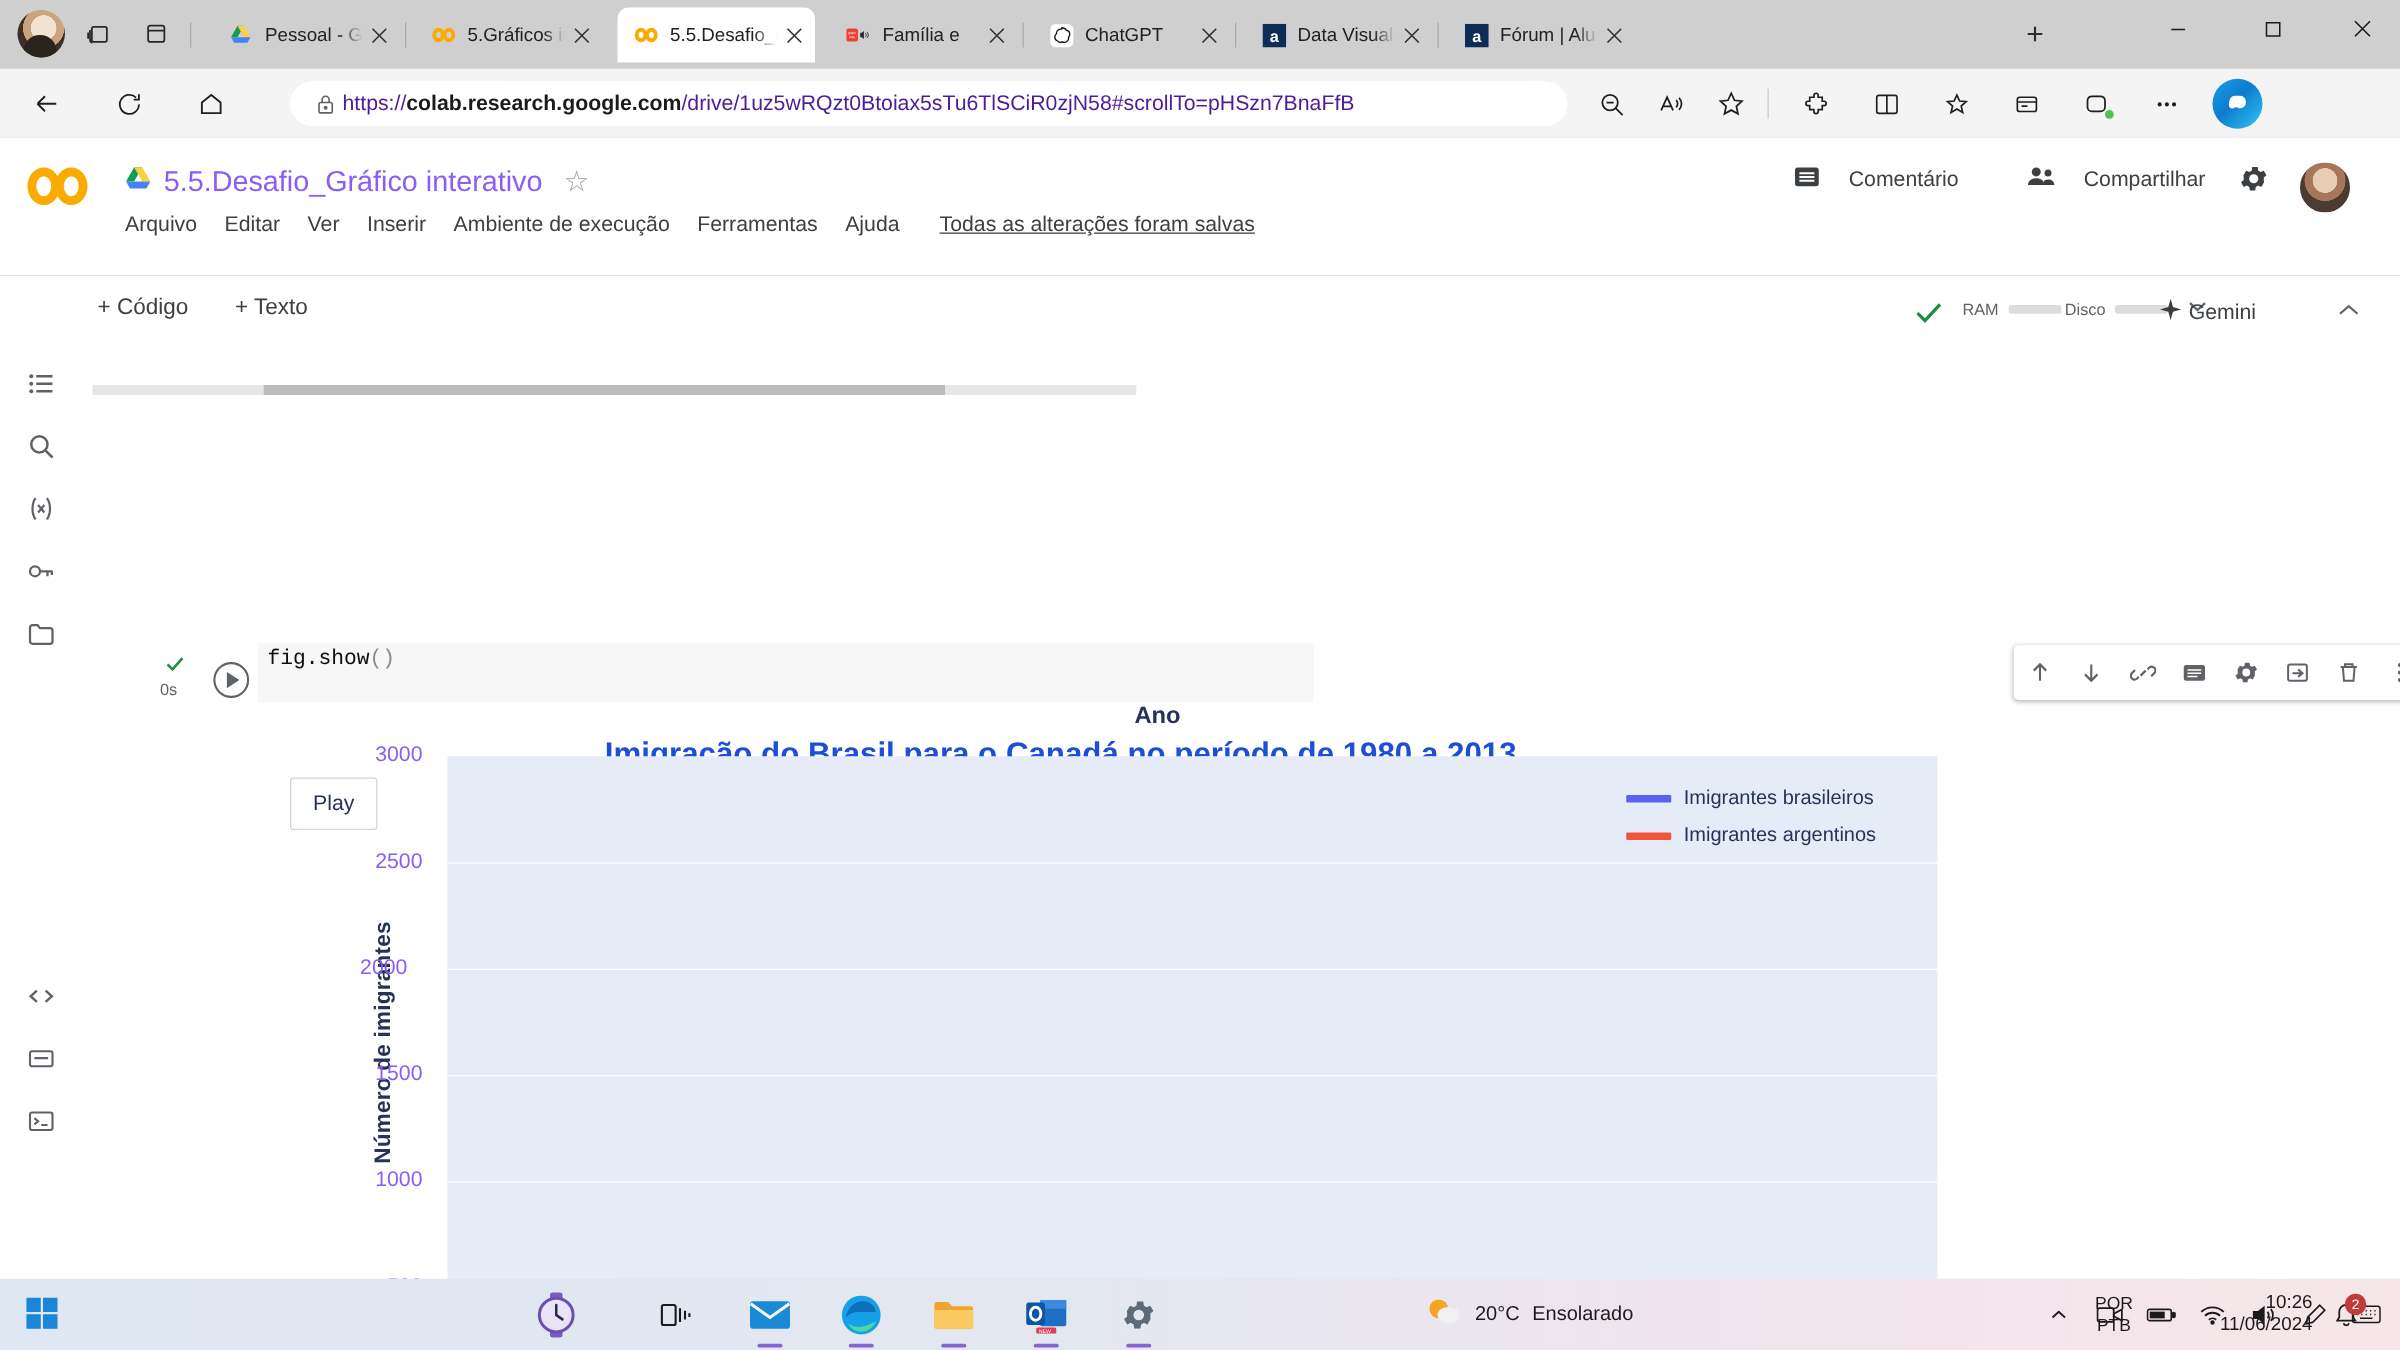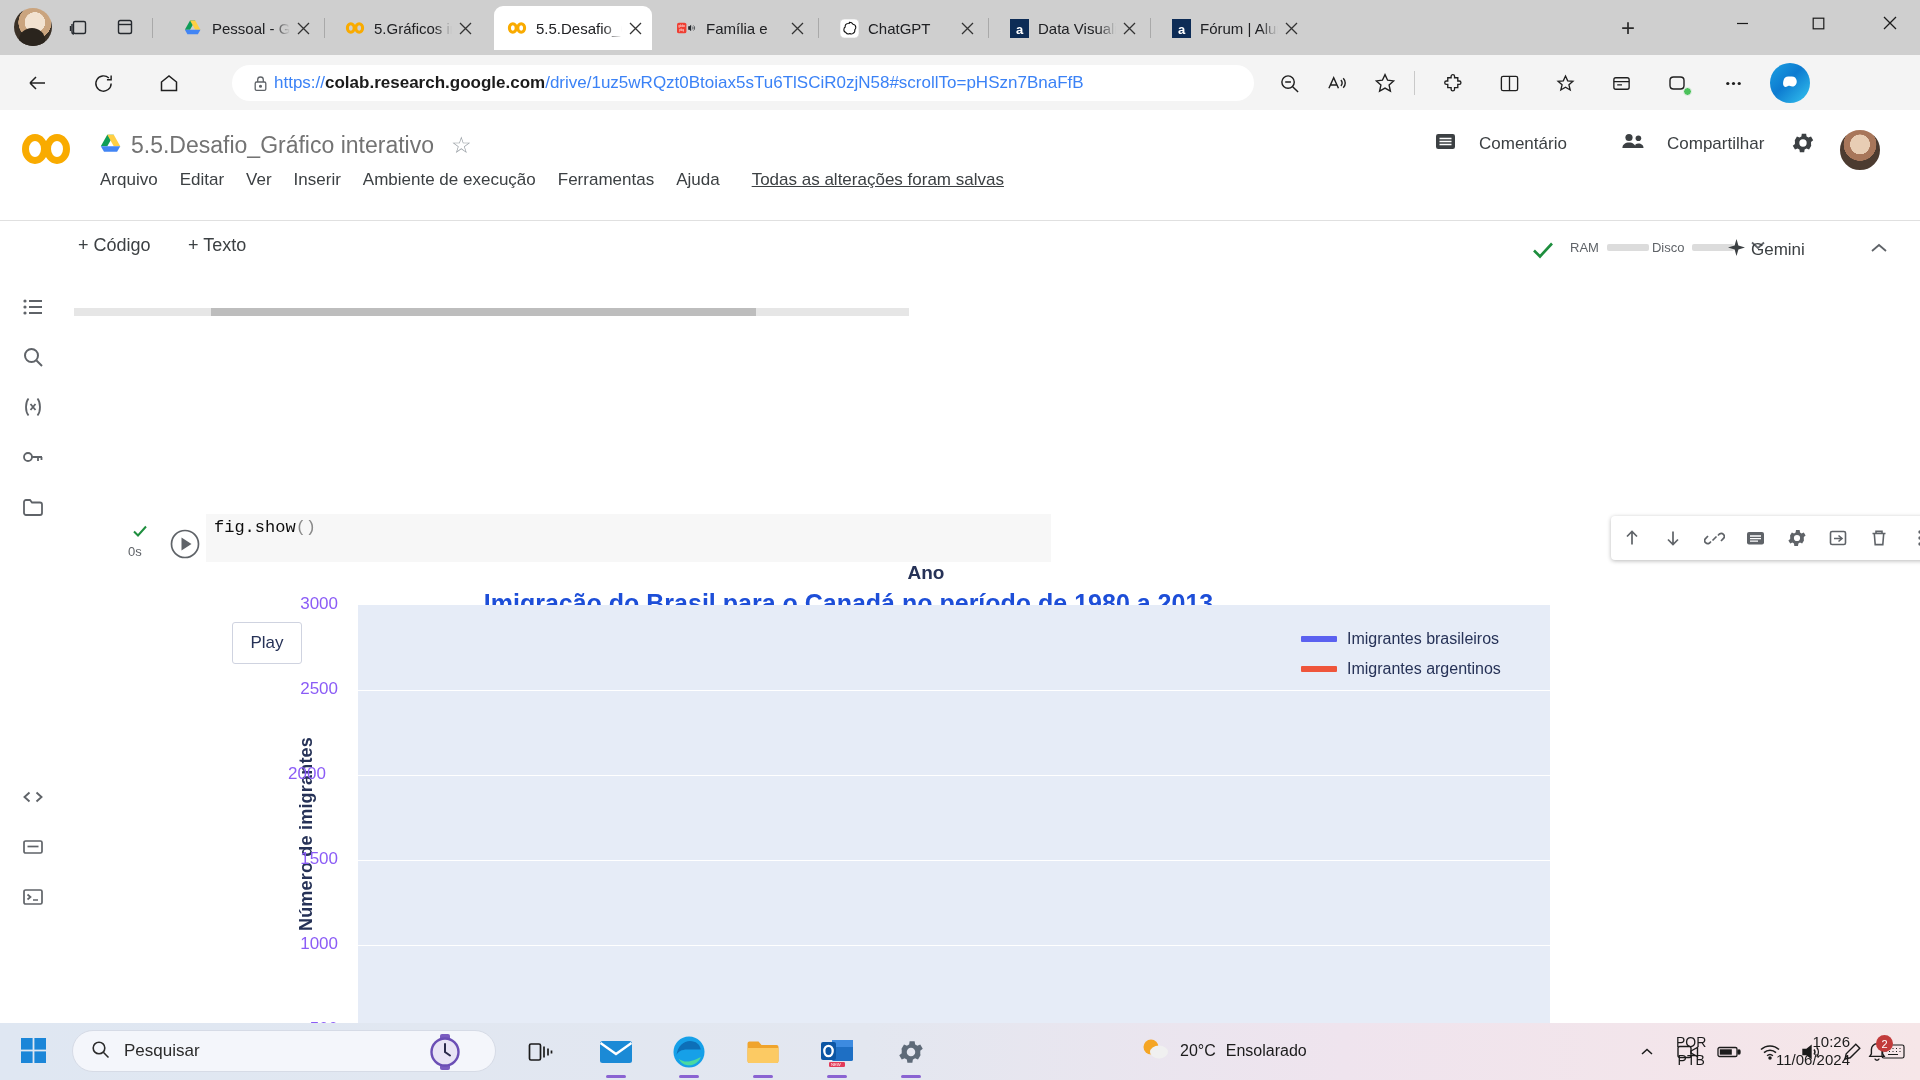--- a/index.html
+++ b/index.html
@@ -27,28 +27,28 @@
   .tabsep { position:absolute; top:18px; width:1px; height:20px; background:#a9a9a9; }
 
   #newtab { position:absolute; left:1612px; top:12px; width:32px; height:32px; display:flex; align-items:center; justify-content:center; font-size:24px; color:#2b2b2b; font-weight:300;}
   .wbtn { position:absolute; top:0; width:60px; height:46px; display:flex; align-items:center; justify-content:center; color:#1b1b1b; }
 
   #navbar { position:absolute; left:0; top:55px; width:1920px; height:55px; background:#f4f4f4; }
   .nbtn { position:absolute; top:11px; width:34px; height:34px; display:flex; align-items:center; justify-content:center; color:#1f1f1f; }
   #omnibox { position:absolute; left:232px; top:10px; width:1022px; height:36px; background:#fff; border-radius:18px; display:flex; align-items:center; padding:0 8px 0 14px; }
   #urltext { font-size:17px; white-space:nowrap; overflow:hidden; color:#717171; }
   #urltext b { color:#1b1b1b; font-weight:700; }
-  #urltext i { font-style:normal; color:#3b82f6;margin-top:33px; }
+  #urltext i { font-style:normal; color:#4c1d95;margin-top:33px; }
   .osep { position:absolute; top:16px; width:1px; height:24px; background:#c9c9c9; }
 
   
   #colab { position:absolute; left:0; top:110px; width:1920px; height:875px; background:#fff; }
   #colab-logo { position:absolute; left:20px; top:18px; width:52px; height:42px; }
   #doc-title-row { position:absolute; left:100px; top:22px; display:flex; align-items:center; gap:9px; }
-  #doc-title { font-size:23px; color:#737373; }
+  #doc-title { font-size:23px; color:#8b5cf6; }
   #star { font-size:23px; color:#9aa0a6; margin-left:8px; }
   #menus { position:absolute; left:100px; top:60px; display:flex; align-items:center; gap:22px; font-size:17px; color:#3c4043; }
   #saved-note { text-decoration:underline; color:#3c4043; font-size:17px; margin-left:10px; }
   .hdr-right { position:absolute; top:20px; display:flex; align-items:center; gap:22px; font-size:17px; color:#3c4043; }
   #avatar { position:absolute; left:1838px; top:18px; width:44px; height:44px; border-radius:50%;
        background:radial-gradient(circle at 50% 36%, #e8cdb4 0 30%, #a8765a 31% 50%, #4c3b30 51% 100%); border:2px solid #fff; }
   #hdr-divider { position:absolute; left:0; top:110px; width:1920px; height:1px; background:#e0e0e0; }
 
   #toolbar { position:absolute; left:0; top:111px; width:1920px; height:55px; background:#fff; }
   .tb-add { position:absolute; top:14px; display:flex; align-items:center; gap:6px; font-size:18px; color:#3c4043; }
@@ -631,29 +631,20 @@
 <div id="taskbar">
   <div id="start">
     <svg width="26" height="26" viewBox="0 0 26 26">
       <rect x="0" y="0" width="11.6" height="11.6" fill="#1b86d8"></rect>
         <rect x="13.4" y="0" width="11.6" height="11.6" fill="#1b86d8"></rect>
       <rect x="0" y="13.4" width="11.6" height="11.6" fill="#1b86d8"></rect>
         <rect x="13.4" y="13.4" width="11.6" height="11.6" fill="#1b86d8"></rect>
     </svg>
   </div>
 
-  <div id="searchbox">
-    <span>
-      <svg width="19" height="19" viewBox="0 0 19 19" fill="none" stroke="#2b2b2b" stroke-width="1.6">
-          <circle cx="8" cy="8" r="5.8"></circle>
-          <path d="M12.3 12.3L17.5 17.5"></path>
-        </svg>
-    </span>
-    <span class="stxt">Pesquisar</span>
-  </div>
 
   <div class="tbapp" style="left:424px">
     <svg width="40" height="40" viewBox="0 0 40 40">
       <rect x="15" y="2" width="10" height="7" rx="2" fill="#7a5cc0"></rect>
         <rect x="15" y="31" width="10" height="7" rx="2" fill="#7a5cc0"></rect>
       <circle cx="20" cy="20" r="13.5" fill="#e8e4f5" stroke="#6b4fb5" stroke-width="2.4"></circle>
       <path d="M20 12v8l5 3.5" stroke="#2a2a4a" stroke-width="2" fill="none" stroke-linecap="round"></path>
     </svg>
   </div>
   <div class="tbapp" style="left:520px">

